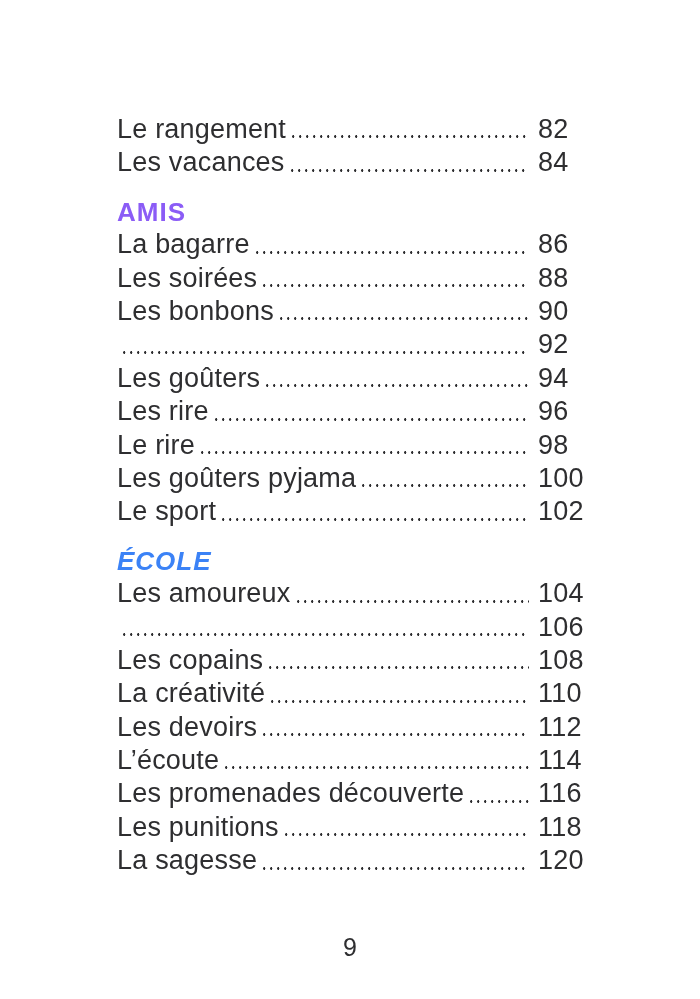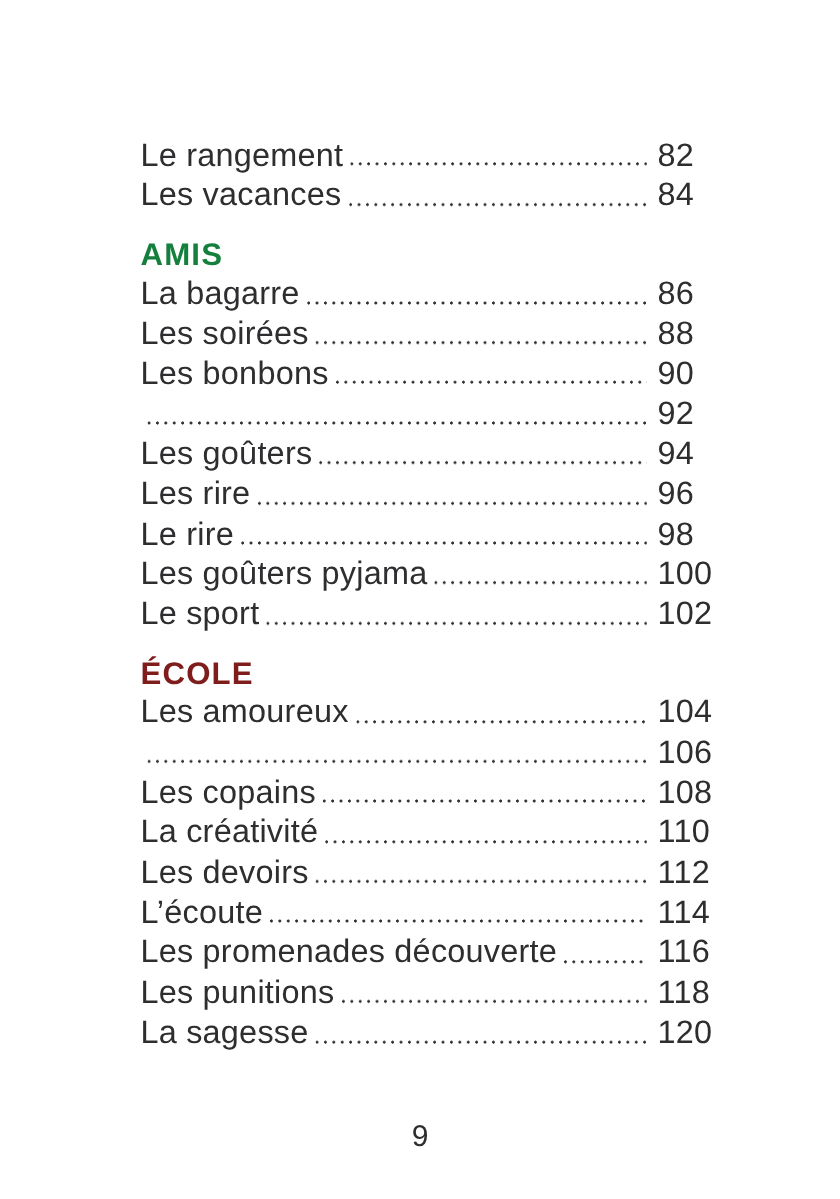--- a/index.html
+++ b/index.html
@@ -12,21 +12,21 @@
     width: 700px;
     height: 999px;
     background: #ffffff;
     font-family: "Liberation Sans", sans-serif;
     color: #2e2e30;
     overflow: hidden;
   }
   .toc {
     position: absolute;
     left: 117px;
-    right: 106px;
+    right: 116px;
     top: 114px;
   }
   .toc-section {
     margin: 0;
     padding: 0;
   }
   .toc-heading {
     margin: 15px 0 0 0;
     padding: 0;
     font-size: 26px;
@@ -82,21 +82,21 @@
           <span class="toc-dots"></span>
           <span class="toc-page">82</span>
         </div>
         <div class="toc-row">
           <span class="toc-title">Les vacances</span>
           <span class="toc-dots"></span>
           <span class="toc-page">84</span>
         </div>
       </section>
       <section class="toc-section">
-        <h2 class="toc-heading" style="color: #15803d;">AMIS</h2>
+        <h2 class="toc-heading" style="color: #8b5cf6;">AMIS</h2>
         <div class="toc-row">
           <span class="toc-title">La bagarre</span>
           <span class="toc-dots"></span>
           <span class="toc-page">86</span>
         </div>
         <div class="toc-row">
           <span class="toc-title">Les soirées</span>
           <span class="toc-dots"></span>
           <span class="toc-page">88</span>
         </div>
@@ -129,21 +129,21 @@
           <span class="toc-dots"></span>
           <span class="toc-page">100</span>
         </div>
         <div class="toc-row">
           <span class="toc-title">Le sport</span>
           <span class="toc-dots"></span>
           <span class="toc-page">102</span>
         </div>
       </section>
       <section class="toc-section">
-        <h2 class="toc-heading" style="color: #7f1d1d;">ÉCOLE</h2>
+        <h2 class="toc-heading" style="color: #3b82f6; font-style: italic;">ÉCOLE</h2>
         <div class="toc-row">
           <span class="toc-title">Les amoureux</span>
           <span class="toc-dots"></span>
           <span class="toc-page">104</span>
         </div>
         <div class="toc-row">
           <span class="toc-dots"></span>
           <span class="toc-page">106</span>
         </div>
         <div class="toc-row">

